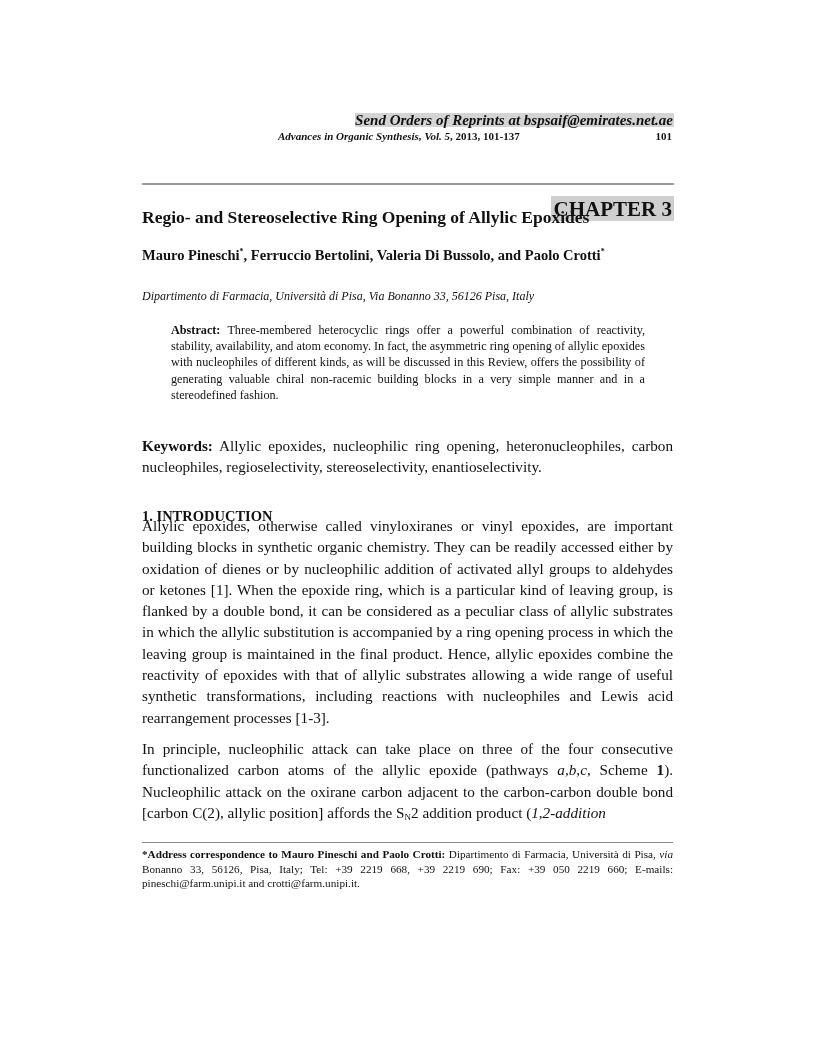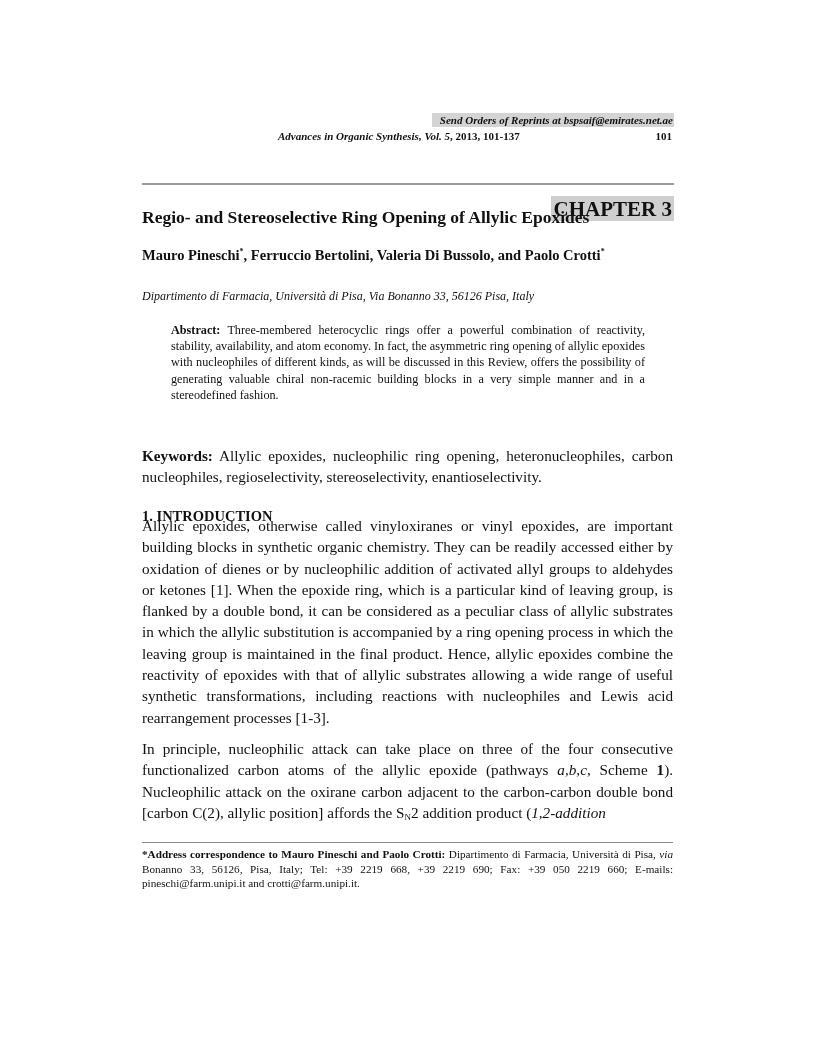--- a/index.html
+++ b/index.html
@@ -14,25 +14,25 @@
       font-family: "Liberation Serif", serif;
       color: #111111;
       overflow: hidden;
     }
     .abs { position: absolute; }
 
     
     .reprints {
       top: 113px;
       right: 142px;
-      font-size: 11px;
+      font-size: 15px;
       font-weight: bold;
       font-style: italic;
       background: #d4d4d4;
-      padding: 1px 1px 0 8px;
+      padding: 1px 1px 0 0;
       line-height: 13px;
       white-space: nowrap;
     }
     .journal-line {
       top: 130px;
       left: 278px;
       width: 394px;
       font-size: 11px;
       font-weight: bold;
       line-height: 13px;
@@ -101,21 +101,21 @@
       left: 171px;
       width: 474px;
       font-size: 12.2px;
       line-height: 16.2px;
       text-align: justify;
     }
     .abstract .lbl { font-weight: bold; }
 
     
     .keywords {
-      top: 446px;
+      top: 436px;
       left: 142px;
       width: 531px;
       font-size: 15.2px;
       line-height: 20.5px;
       text-align: justify;
     }
     .keywords .lbl { font-weight: bold; }
 
     .section-heading {
       top: 482px;

